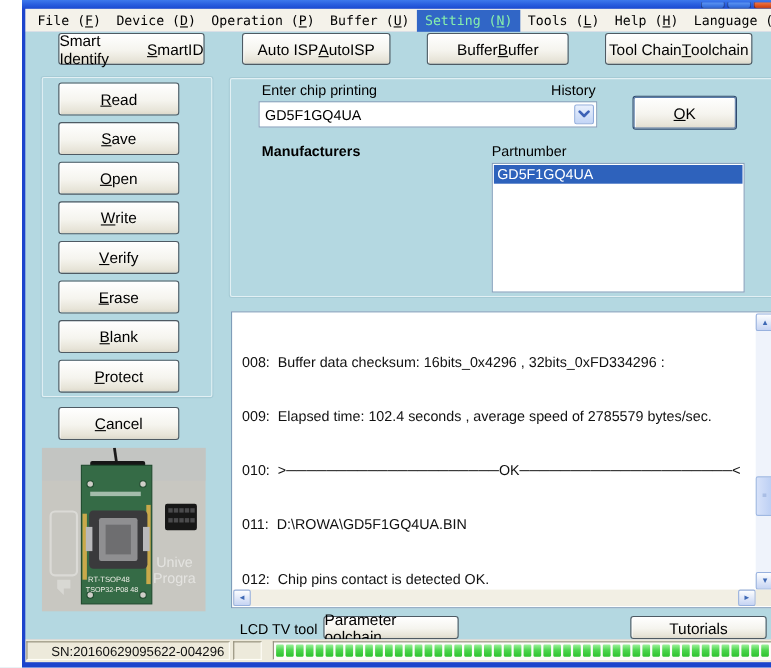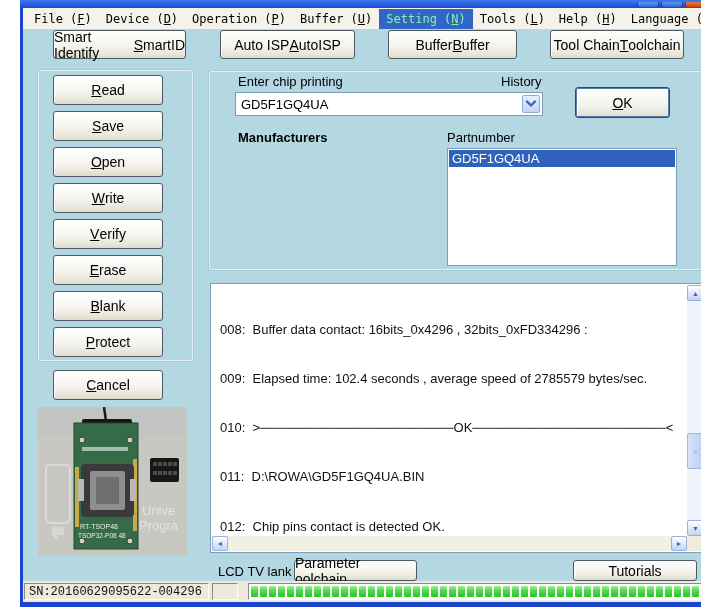--- a/index.html
+++ b/index.html
@@ -86,21 +86,21 @@
 
   
   .btm-param { left:271px; top:531px; width:123px; height:21px; }
   .btm-serial{ left:410px; top:531px; width:124px; height:21px; }
   .btm-tut   { left:550px; top:531px; width:124px; height:21px; }
 
   
   .statusbar { position:absolute; left:3px; top:581px; width:695px; height:21px; background:#EDEADB; }
   .sunken { border:1px solid; border-color:#8F8B76 #FEFDF6 #FEFDF6 #8F8B76; }
   .sn-panel { position:absolute; left:1px; top:2px; width:185px; height:17px; padding:1px 4px;
-    font-family:Liberation Mono, monospace; font-size:12px; color:#111; background:#EDEADB; white-space:nowrap; }
+    font-family:Liberation Sans, sans-serif; font-size:12px; color:#111; background:#EDEADB; white-space:nowrap;text-align:right; }
   .spacer-panel { position:absolute; left:189px; top:2px; width:26px; height:17px; background:#EDEADB; }
   .progress-track { position:absolute; left:225px; top:2px; right:2px; height:17px; background:#FCFCF8;
     display:flex; align-items:stretch; gap:2px; padding:2px; overflow:hidden; }
   .pb-block { width:7px; flex:0 0 7px; border-radius:1px; }
   .pb-block.on { background:linear-gradient(180deg,#9CF19C 0%,#4ED64E 45%,#2EC22E 100%); }
 
   
   .photo { position:absolute; left:15px; top:378px; width:149px; height:149px; }
 
   u { text-decoration:underline; }
@@ -215,21 +215,21 @@
 
     <span class="label" style="left:215px; top:101px;font-weight:bold;">Manufacturers</span>
     <span class="label" style="left:424px; top:101px;">Partnumber</span>
 
     <div class="listbox lb-part">
       <div class="list-item selected">GD5F1GQ4UA</div>
     </div>
 
     <div class="logbox">
       <div class="log-lines">
-        <div>008:  Buffer data contact: 16bits_0x4296 , 32bits_0xFD334296 :</div>
+        <div>008:  Buffer data checksum: 16bits_0x4296 , 32bits_0xFD334296 :</div>
         <div>009:  Elapsed time: 102.4 seconds , average speed of 2785579 bytes/sec.</div>
         <div>010:  &gt;─────────────────────OK─────────────────────&lt;</div>
         <div>011:  D:\ROWA\GD5F1GQ4UA.BIN</div>
         <div>012:  Chip pins contact is detected OK.</div>
         
         
         
         
         
         
@@ -243,21 +243,21 @@
         <div class="sb-thumb">≡</div>
         <div class="sb-btn down">▼</div>
       </div>
       <div class="sb-h">
         <div class="sb-btn left">◄</div>
         <div class="sb-btn right">►</div>
       </div>
       <div class="sb-corner"></div>
     </div>
 
-    <span class="label" style="left:195px; top:535px;">LCD TV lank</span>
+    <span class="label" style="left:195px; top:535px;">LCD TV tool</span>
     <div class="xpbtn btm-param">Parameter oolchain</div>
     <div class="xpbtn btm-tut">Tutorials</div>
   </div>
 
   <div class="statusbar">
     <div class="sn-panel sunken">SN:20160629095622-004296</div>
     <div class="spacer-panel sunken"></div>
     <div class="progress-track sunken">
         <div class="pb-block on"></div>
         <div class="pb-block on"></div>

